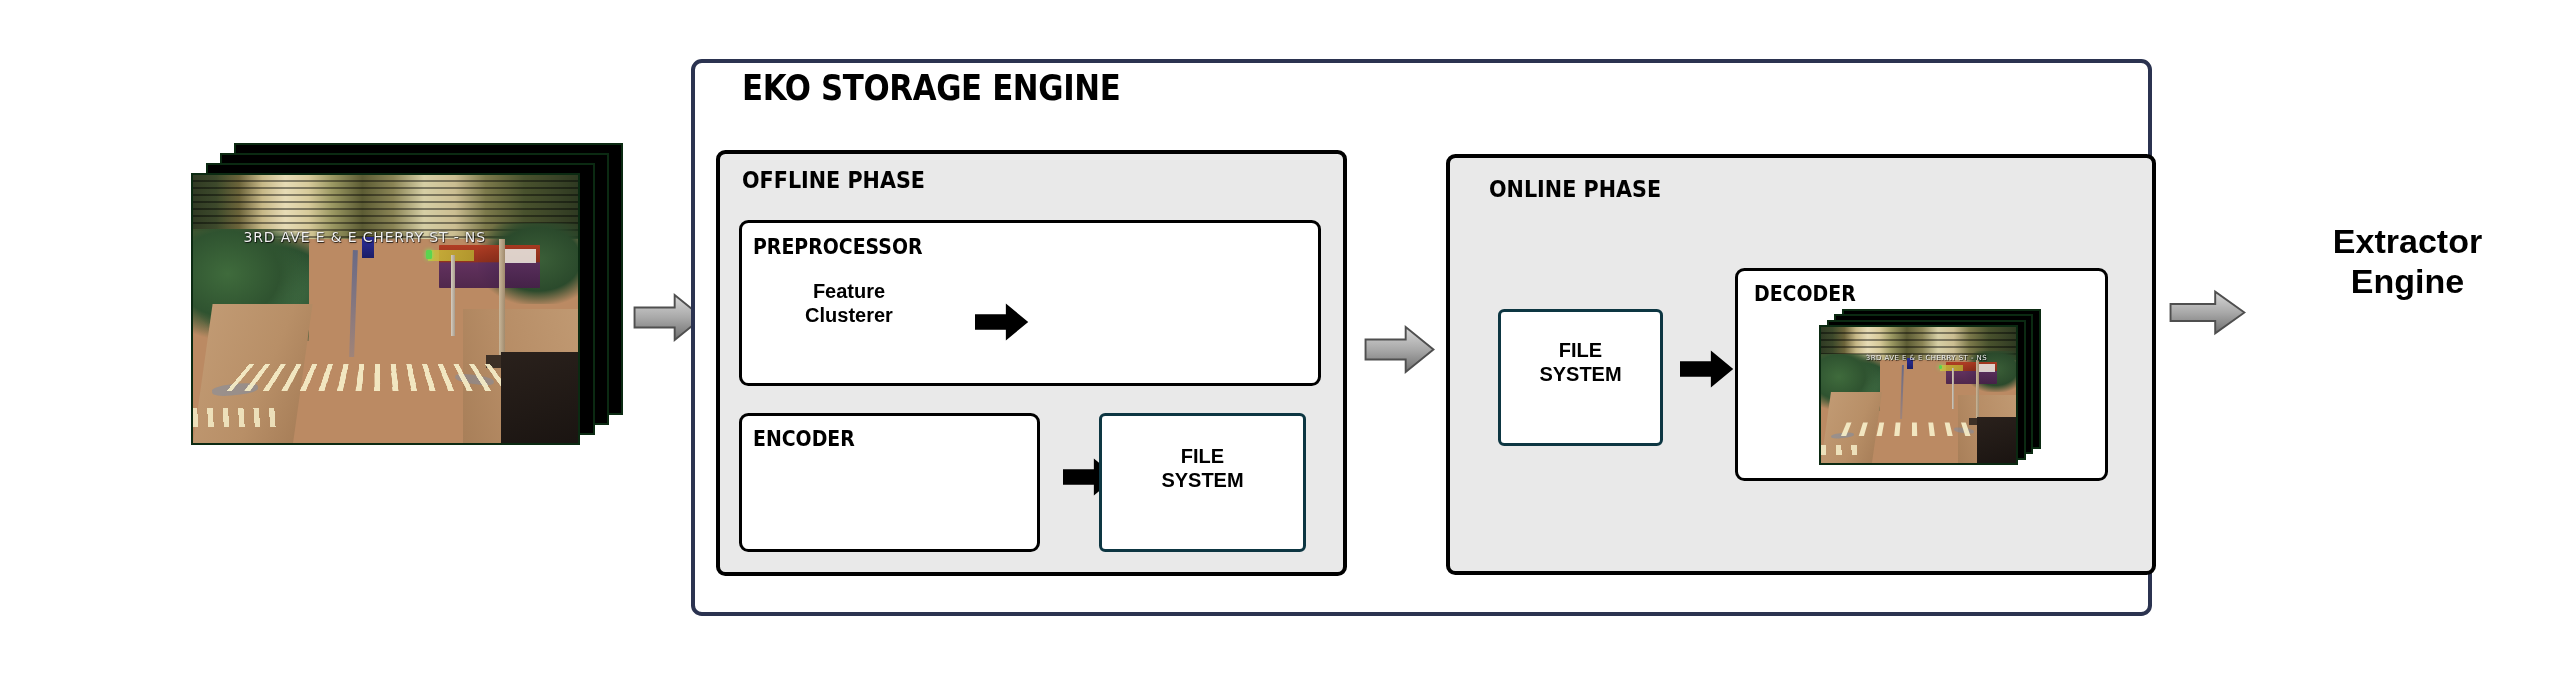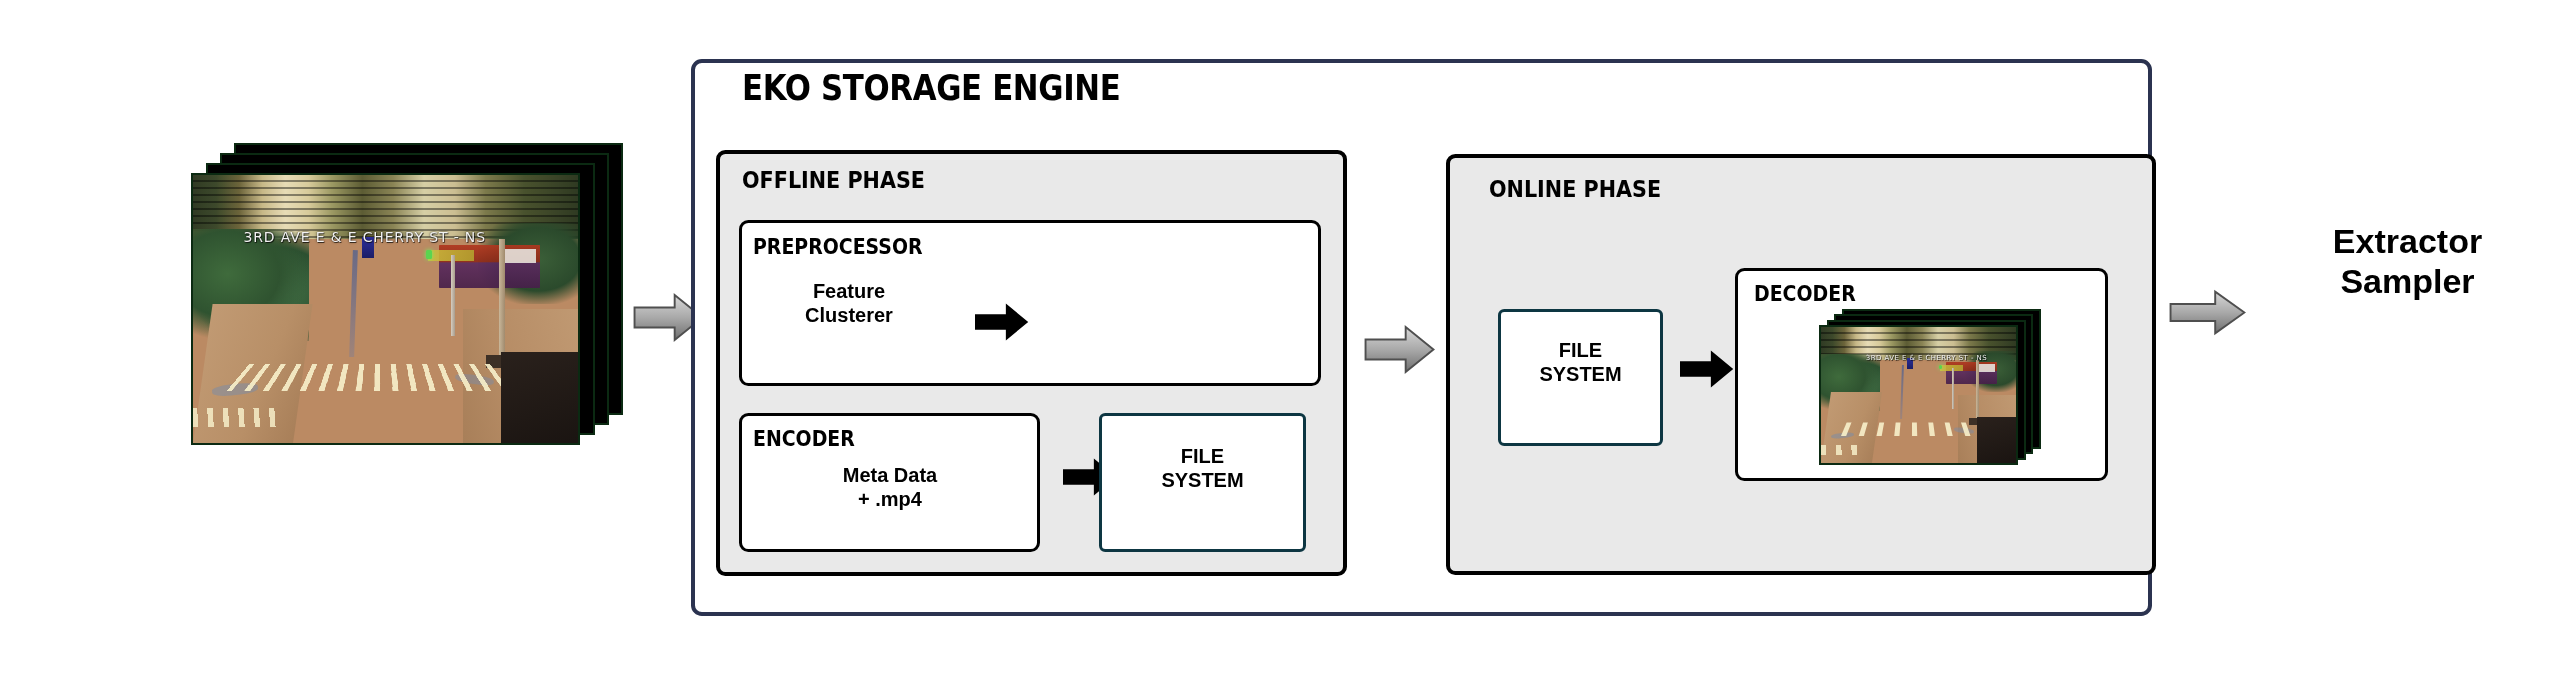--- a/index.html
+++ b/index.html
@@ -372,24 +372,20 @@
     <svg viewBox="0 0 70 52" preserveAspectRatio="none">
       <polygon points="0,16 40,16 40,2 69,26 40,50 40,36 0,36" fill="#000000"></polygon>
     </svg>
   </div>
 
 
   <div class="white-box" style="left:739px; top:413px; width:301px; height:139px;"></div>
 
   <div class="t-boxlabel" style="left:753px; top:427px;">ENCODER</div>
 
-  <div class="t-node" style="left:755px; top:463px; width:270px;">
-    <span>Meta Data</span><br>
-    <span>+ .mp4</span>
-  </div>
 
   <div class="black-arrow" style="left:1063px; top:457px; width:54px; height:40px;">
     <svg viewBox="0 0 70 52" preserveAspectRatio="none">
       <polygon points="0,16 40,16 40,2 69,26 40,50 40,36 0,36" fill="#000000"></polygon>
     </svg>
   </div>
 
   <div class="teal-box" style="left:1099px; top:413px; width:207px; height:139px;"></div>
 
   <div class="t-node" style="left:1099px; top:444px; width:207px;">
@@ -456,17 +452,17 @@
   </div>
 
   <div class="gray-arrow" style="left:2169px; top:287px; width:77px; height:51px;">
     <svg viewBox="0 0 100 66" preserveAspectRatio="none">
       <polygon points="2,22 60,22 60,6 98,33 60,60 60,44 2,44" fill="url(#gg1)" stroke="#4f4f4f" stroke-width="2.5" stroke-linejoin="miter"></polygon>
     </svg>
   </div>
 
   <div class="t-exec" style="left:2253px; top:221px; width:309px;">
     <span>Extractor</span><br>
-    <span>Sampler</span>
+    <span>Engine</span>
   </div>
 
 </div>
 
 
 </body></html>

